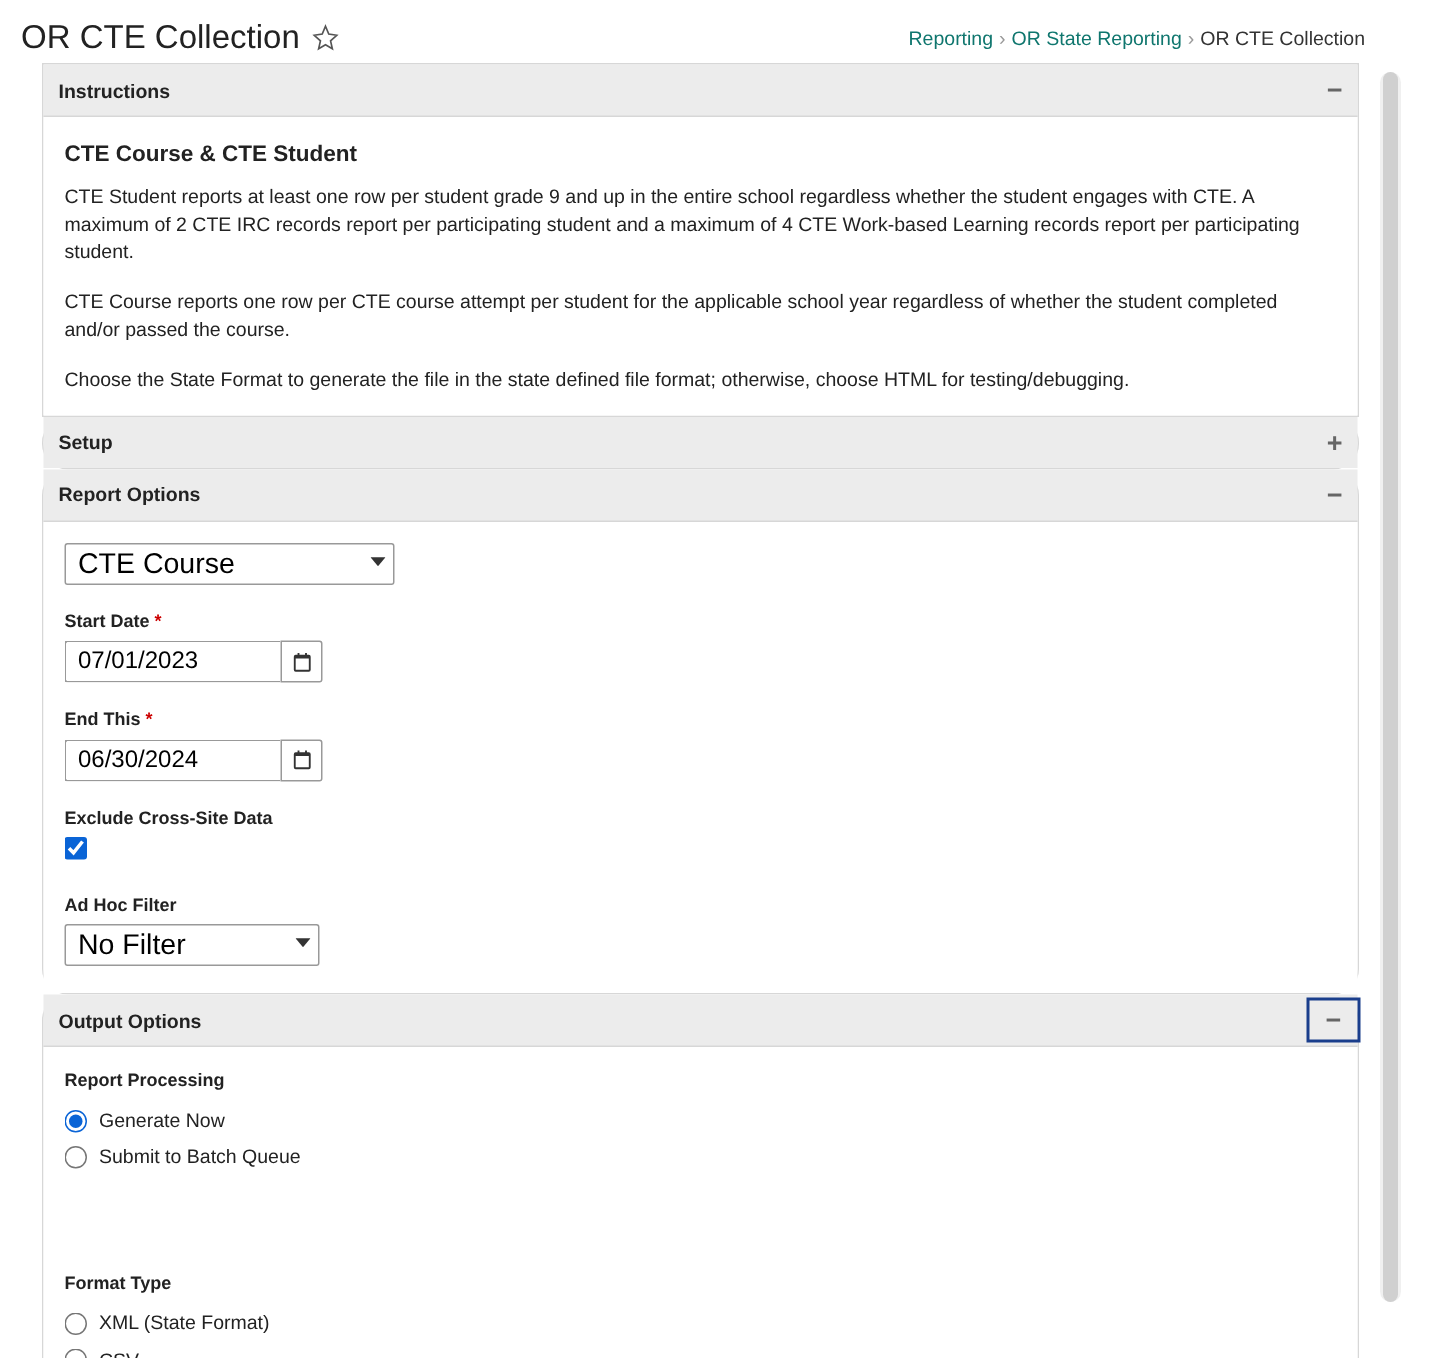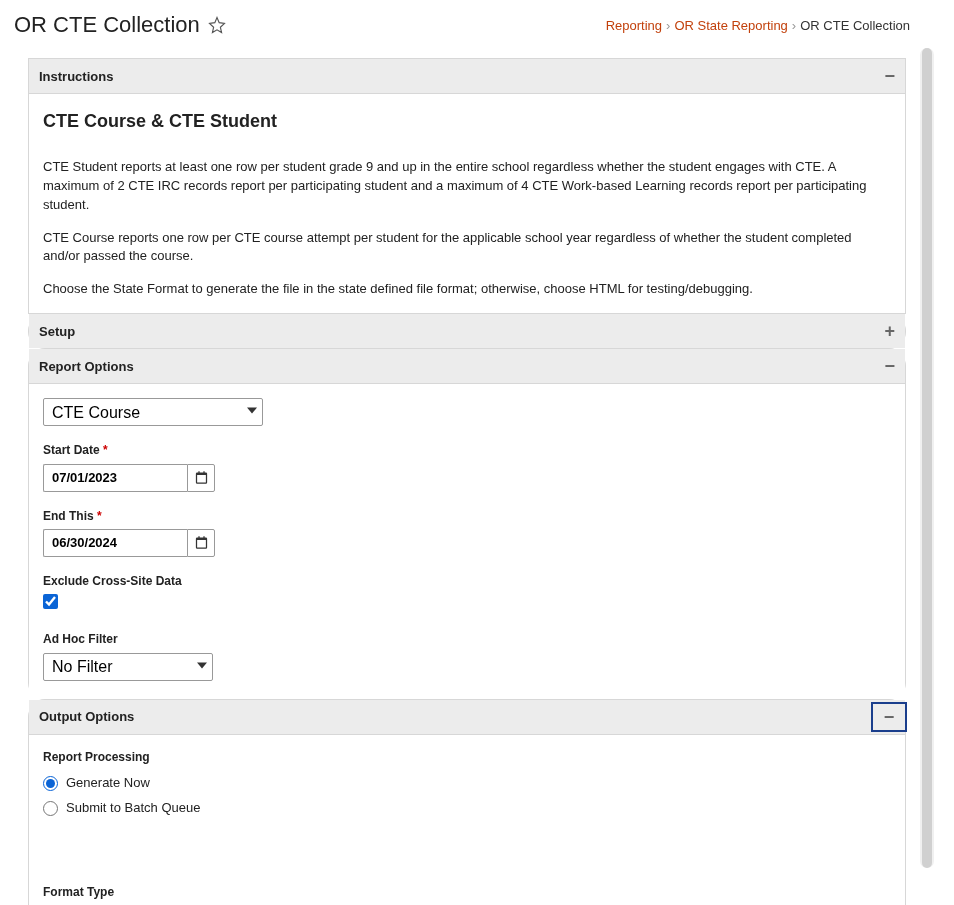--- a/index.html
+++ b/index.html
@@ -1,43 +1,43 @@
 <!DOCTYPE html>
 <html><head>
 <meta charset="utf-8">
 <style>
   * { box-sizing: border-box; margin: 0; padding: 0; }
   body { font-family: Arial, Helvetica, sans-serif; font-size: 13px; color: #222; background: #fff; width: 954px; }
   .page { width: 920px; margin: 0 0 0 0; background:#fff; }
-  .header-row { display:flex; align-items:center; justify-content:space-between; padding: 12px 10px 20px 14px; }
+  .header-row { display:flex; align-items:center; justify-content:space-between; padding: 12px 10px 4px 14px; }
   .title-wrap { display:flex; align-items:center; gap:8px; }
   .title { font-size: 22px; font-weight: 400; color:#222; }
   .star { width:18px; height:18px; fill:none; stroke:#555; stroke-width:1.5; }
   .breadcrumb { font-size:13px; color:#333; display:flex; align-items:center; gap:4px; }
-  .breadcrumb a { color:#c2410c; text-decoration:none; cursor:pointer; }
+  .breadcrumb a { color:#0f766e; text-decoration:none; cursor:pointer; }
   .breadcrumb .chev { color:#999; }
   .content { padding: 0 14px 0 28px; }
   .panel { border:1px solid #d7d7d7; margin-bottom: 0; }
   .panel + .panel { border-top:none;border-radius:17px; }
   .panel-header { background:#ececec; padding: 8px 10px; font-weight:700; font-size:13px; display:flex; justify-content:space-between; align-items:center; border-bottom:1px solid #d7d7d7; cursor:pointer; }
   .panel-header .icon { color:#666; font-size:18px; line-height:1; }
   .panel-body { padding: 14px 14px 14px 14px; background:#fff; font-size:13px; line-height:1.45; }
   .panel-body p { margin-bottom: 14px; }
   .panel-body p:last-child { margin-bottom:0; }
-  .subheading { font-weight:700; margin-bottom:24px; font-size:18px; }
+  .subheading { font-weight:700; margin-bottom:8px; font-size:15px; }
   .field { margin-bottom: 16px; }
   .field-label { font-weight:700; font-size:12px; margin-bottom:4px; display:block; }
   .req { color:#c00; }
   .select-wrap { position:relative; display:inline-block; }
-  .select { width:220px; height:28px; border:1px solid #999; background:#fff; padding:3px 24px 3px 8px; font-size:16px; appearance:none; -webkit-appearance:none; border-radius:2px; }
+  .select { width:220px; height:28px; border:1px solid #999; background:#fff; padding:3px 24px 3px 8px; font-size:19px; appearance:none; -webkit-appearance:none; border-radius:2px; }
   .select-sm { width:170px; }
   .select-arrow { position:absolute; right:6px; top:50%; transform:translateY(-50%); pointer-events:none; }
   .select-arrow svg { width:10px; height:10px; fill:#333; }
   .date-wrap { display:flex; align-items:stretch; }
-  .date-input { width:144px; height:28px; border:1px solid #999; border-right:none; padding:3px 8px; font-size:13px; border-radius:2px 0 0 2px;font-weight:bold; }
+  .date-input { width:144px; height:28px; border:1px solid #999; border-right:none; padding:3px 8px; font-size:16px; border-radius:2px 0 0 2px; }
   .date-btn { width:28px; height:28px; border:1px solid #999; background:#fff; display:flex; align-items:center; justify-content:center; border-radius:0 2px 2px 0; cursor:pointer; }
   .date-btn svg { width:15px; height:15px; fill:#333; }
   .checkbox { width:15px; height:15px; accent-color:#0a64d6; }
   .output-row { display:flex; gap:60px;flex-direction:column; }
   .output-col { flex:1; }
   .radio-row { display:flex; align-items:center; gap:8px; margin-bottom:6px; font-size:13px; }
   .radio { width:15px; height:15px; accent-color:#0a64d6; }
   .panel-header.outlined-toggle .icon-box { border:2px solid #1a3e8c; width:36px; height:30px; display:flex; align-items:center; justify-content:center; margin:-6px -6px -6px 0; }
   .bottom-strip { height:18px; width:70px; background:#0a64d6; margin:8px 0 0 14px; border-radius:2px 2px 0 0; }
   .scroll-track { position:absolute; right:2px; top:48px; width:14px; height:820px; background:#f0f0f0; border-radius:7px; }

